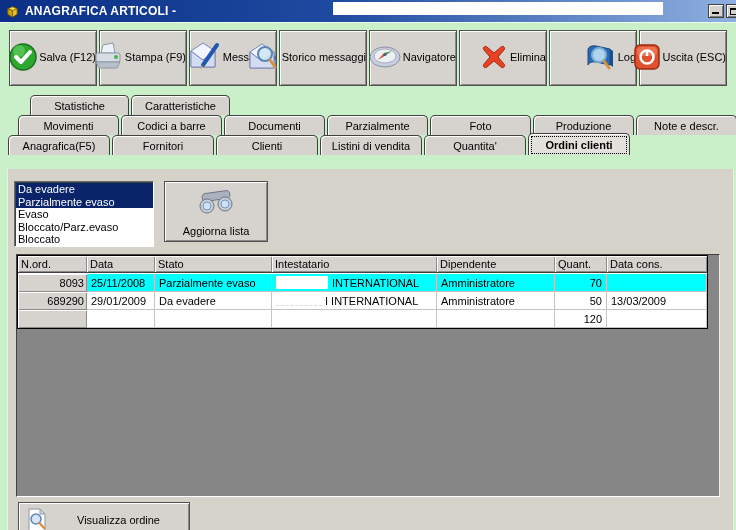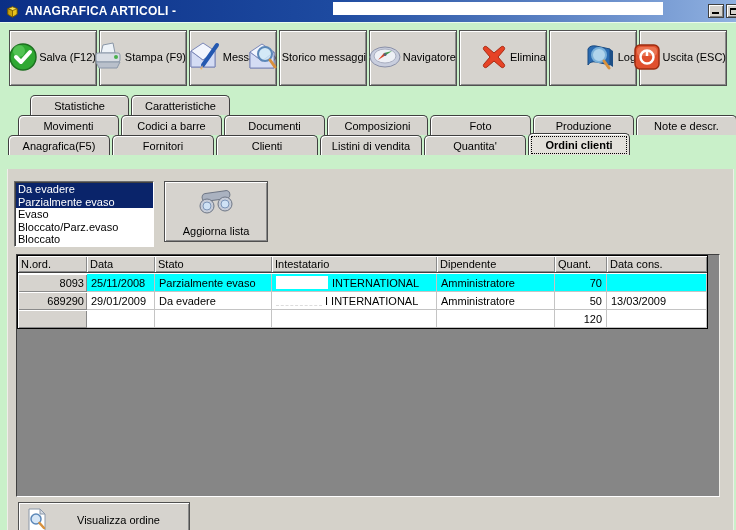--- a/index.html
+++ b/index.html
@@ -219,21 +219,21 @@
     <div class="tab">
         <span>Movimenti</span>
       </div>
     <div class="tab">
         <span>Codici a barre</span>
       </div>
     <div class="tab">
         <span>Documenti</span>
       </div>
     <div class="tab">
-        <span>Composizioni</span>
+        <span>Parzialmente</span>
       </div>
     <div class="tab">
         <span>Foto</span>
       </div>
     <div class="tab">
         <span>Produzione</span>
       </div>
     <div class="tab">
         <span>Note e descr.</span>
       </div>

